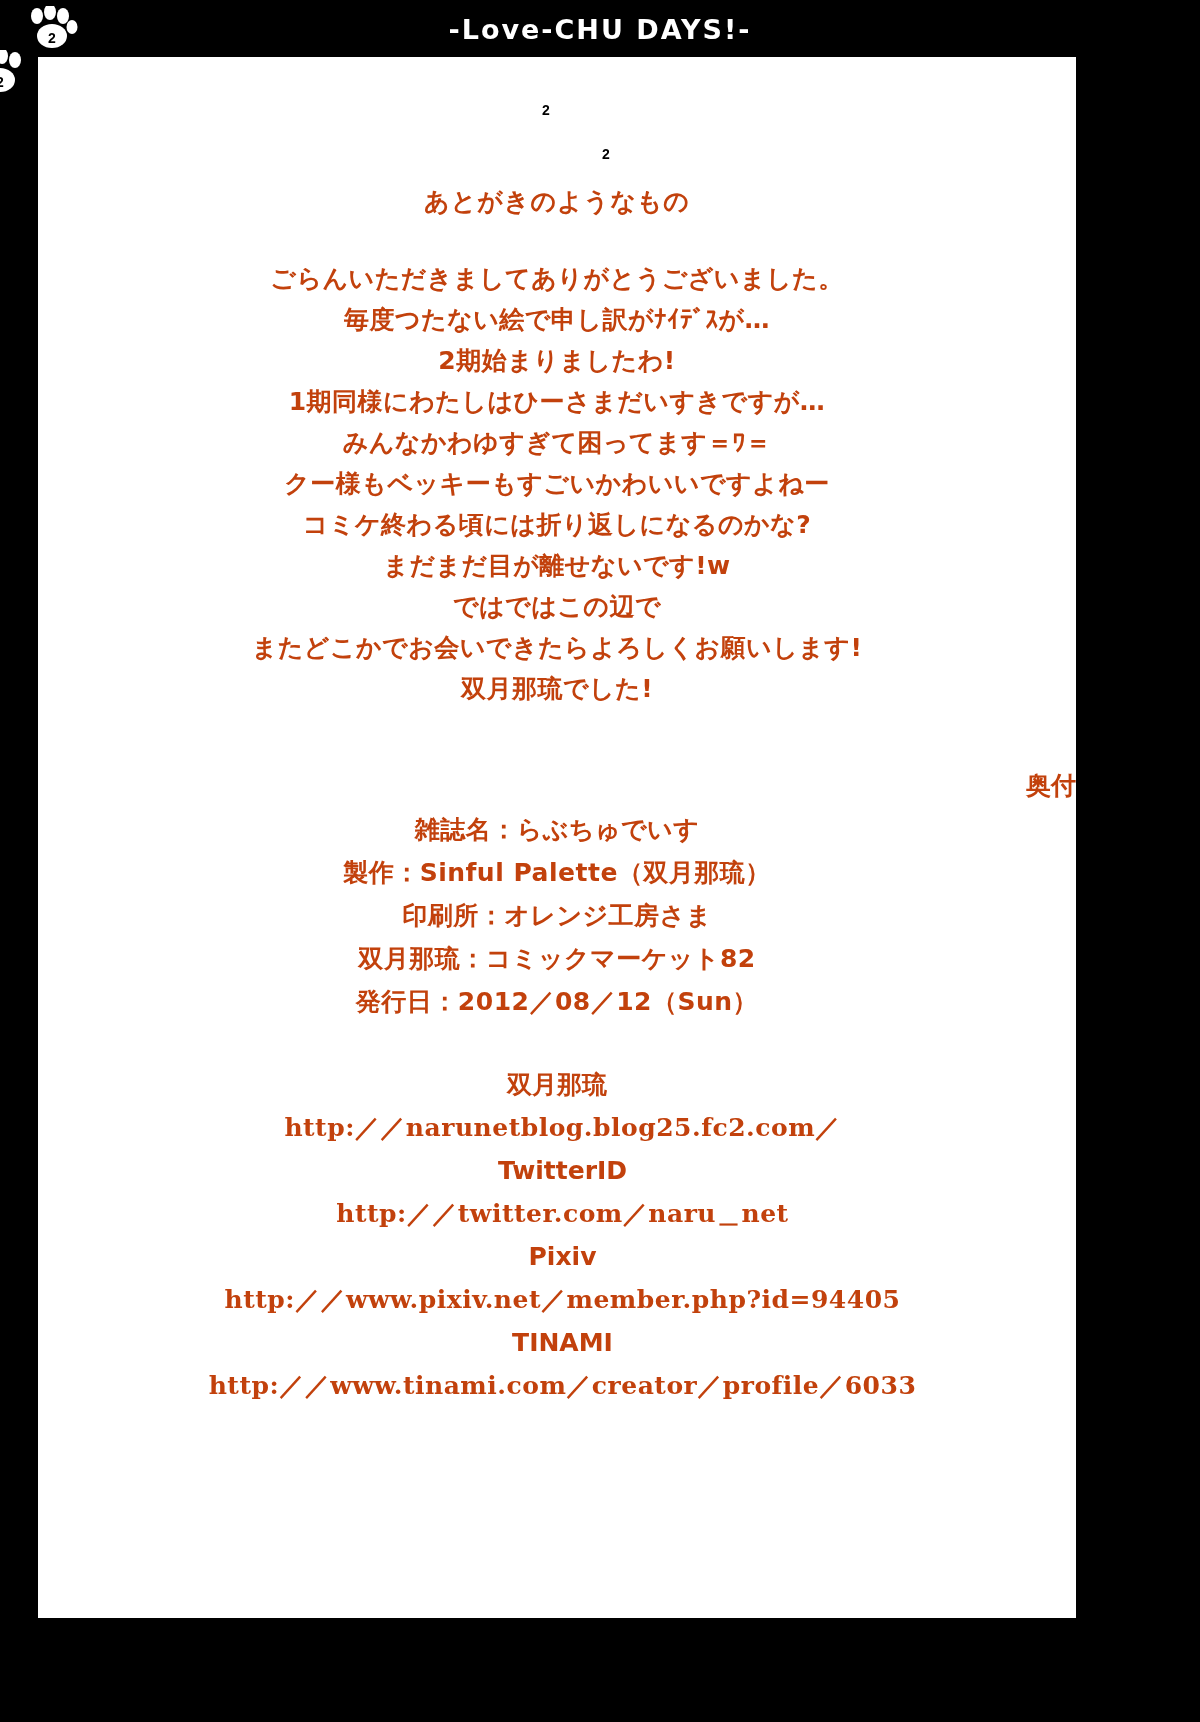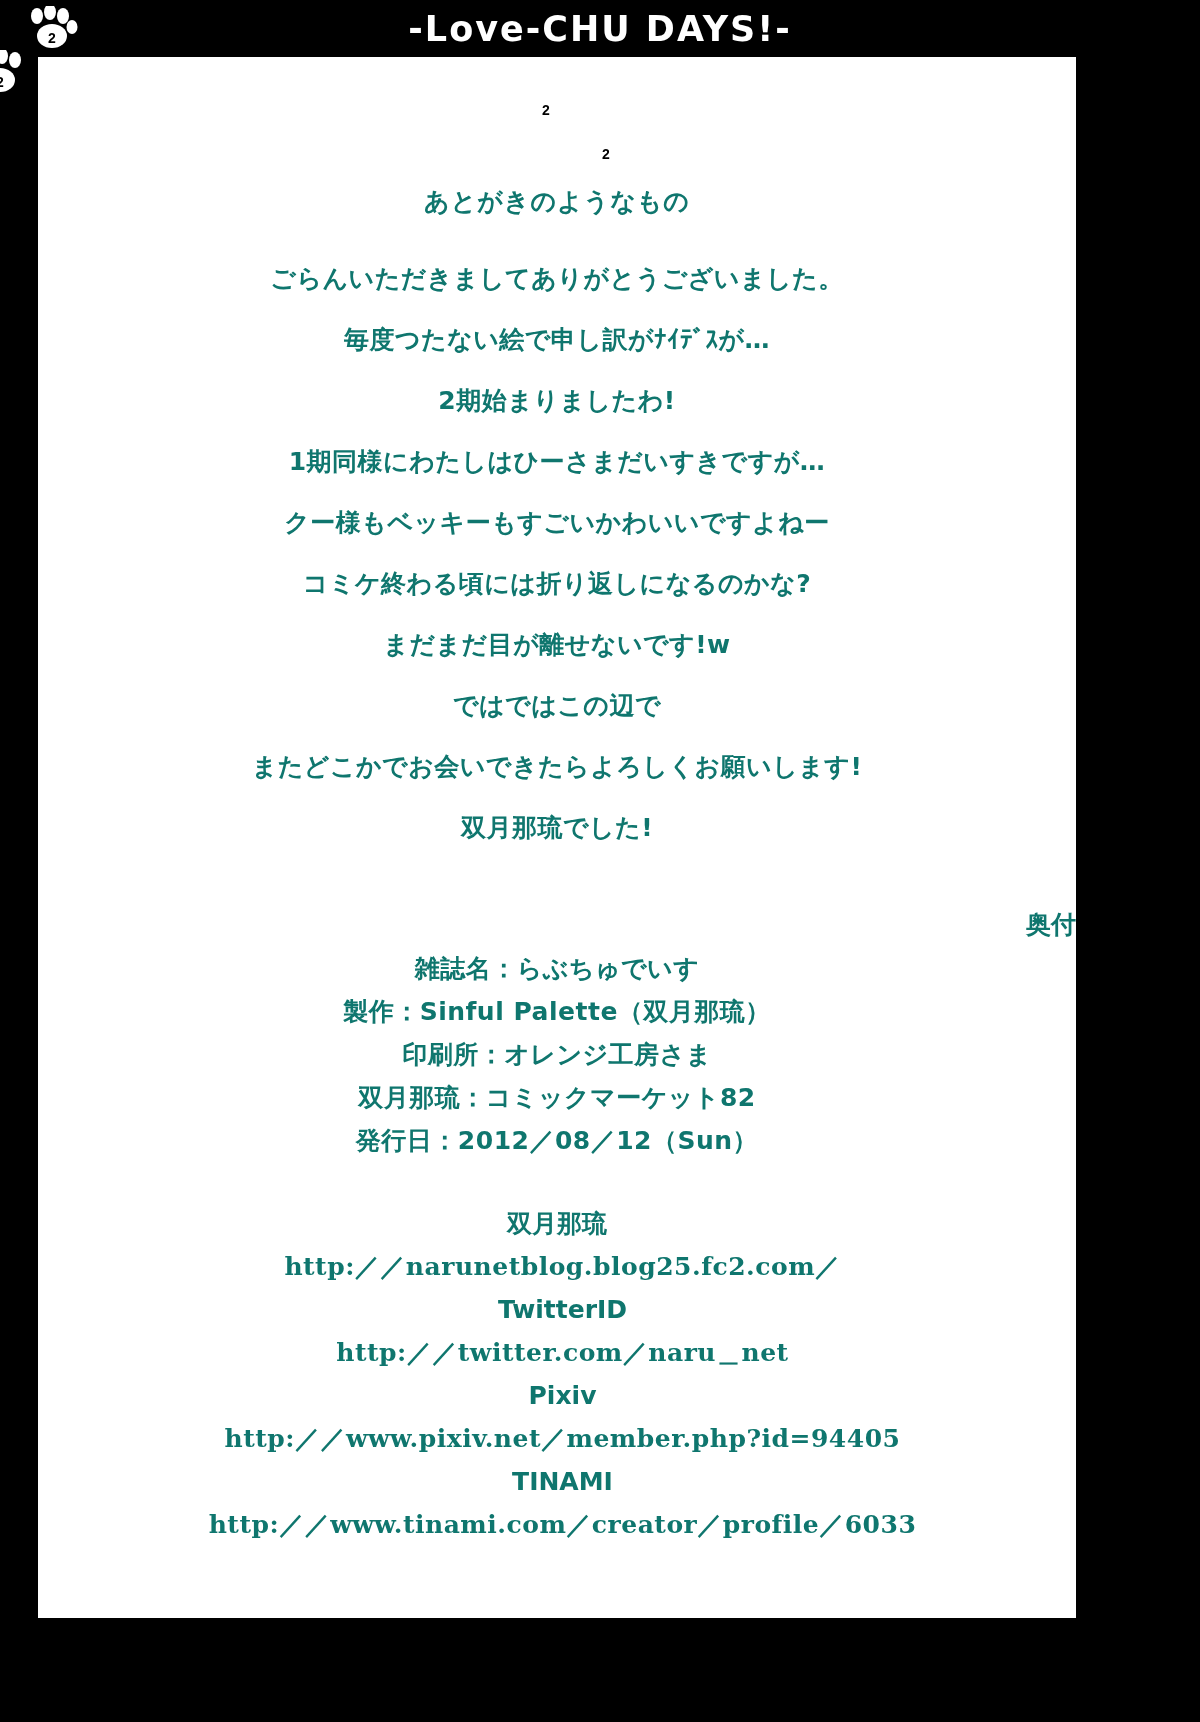--- a/index.html
+++ b/index.html
@@ -21,21 +21,21 @@
     top: 0;
     left: 0;
     width: 1200px;
     height: 58px;
     display: flex;
     align-items: center;
     justify-content: center;
   }
   .header-title {
     color: #ffffff;
-    font-size: 35px;
+    font-size: 27px;
     letter-spacing: 2px;
     font-weight: bold;
     font-family: "DejaVu Sans", sans-serif;
     white-space: nowrap;
   }
   .paw {
     position: absolute;
     width: 52px;
     height: 44px;
   }
@@ -54,36 +54,35 @@
     height: 1561px;
     background: #ffffff;
   }
   .inner {
     position: absolute;
     left: 0;
     top: 0;
     width: 1038px;
     padding-top: 128px;
     text-align: center;
-    color: #0f766e;
+    color: #c2410c;
   }
   .afterword-title {
     font-size: 25px;
     font-weight: bold;
     letter-spacing: 1px;
     font-family: "DejaVu Sans", sans-serif;
     margin-bottom: 40px;
   }
   .body-line {
     font-size: 25px;
     font-weight: bold;
     line-height: 41px;
     letter-spacing: 0.5px;
     font-family: "DejaVu Sans", sans-serif;
-    margin-top: 20px;
   }
   .gap-lg { height: 60px; }
   .gap-md { height: 40px; }
   .colophon-title {
     font-size: 25px;
     font-weight: bold;
     font-family: "DejaVu Sans", sans-serif;
     margin-bottom: 6px;
     text-align: right;
   }
@@ -162,20 +161,21 @@
   <div class="sheet">
     <div class="inner">
 
       <div class="afterword-title">あとがきのようなもの</div>
 
       <div>
         <div class="body-line">ごらんいただきましてありがとうございました。</div>
         <div class="body-line">毎度つたない絵で申し訳がﾅｲﾃﾞｽが…</div>
         <div class="body-line">2期始まりましたわ!</div>
         <div class="body-line">1期同様にわたしはひーさまだいすきですが…</div>
+        <div class="body-line">みんなかわゆすぎて困ってます＝ﾜ＝</div>
         <div class="body-line">クー様もベッキーもすごいかわいいですよねー</div>
         <div class="body-line">コミケ終わる頃には折り返しになるのかな?</div>
         <div class="body-line">まだまだ目が離せないです!w</div>
         <div class="body-line">ではではこの辺で</div>
         <div class="body-line">またどこかでお会いできたらよろしくお願いします!</div>
         <div class="body-line">双月那琉でした!</div>
       </div>
 
       <div class="gap-lg"></div>
 

